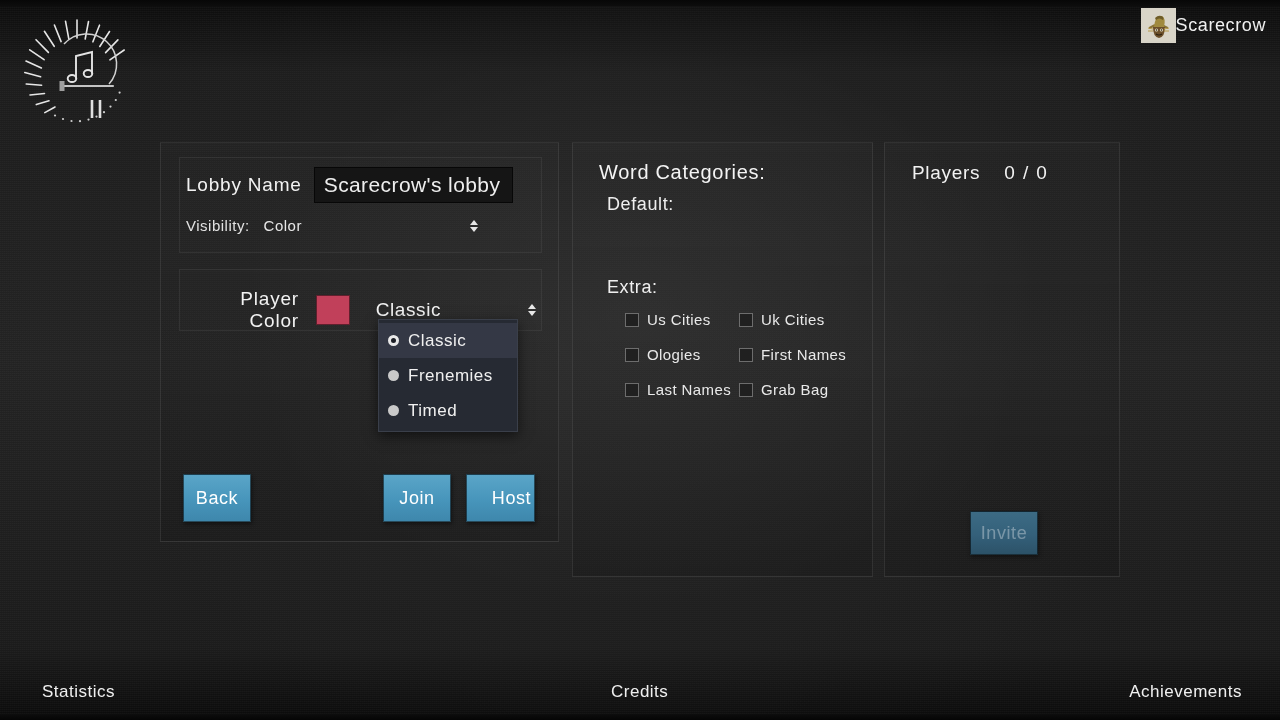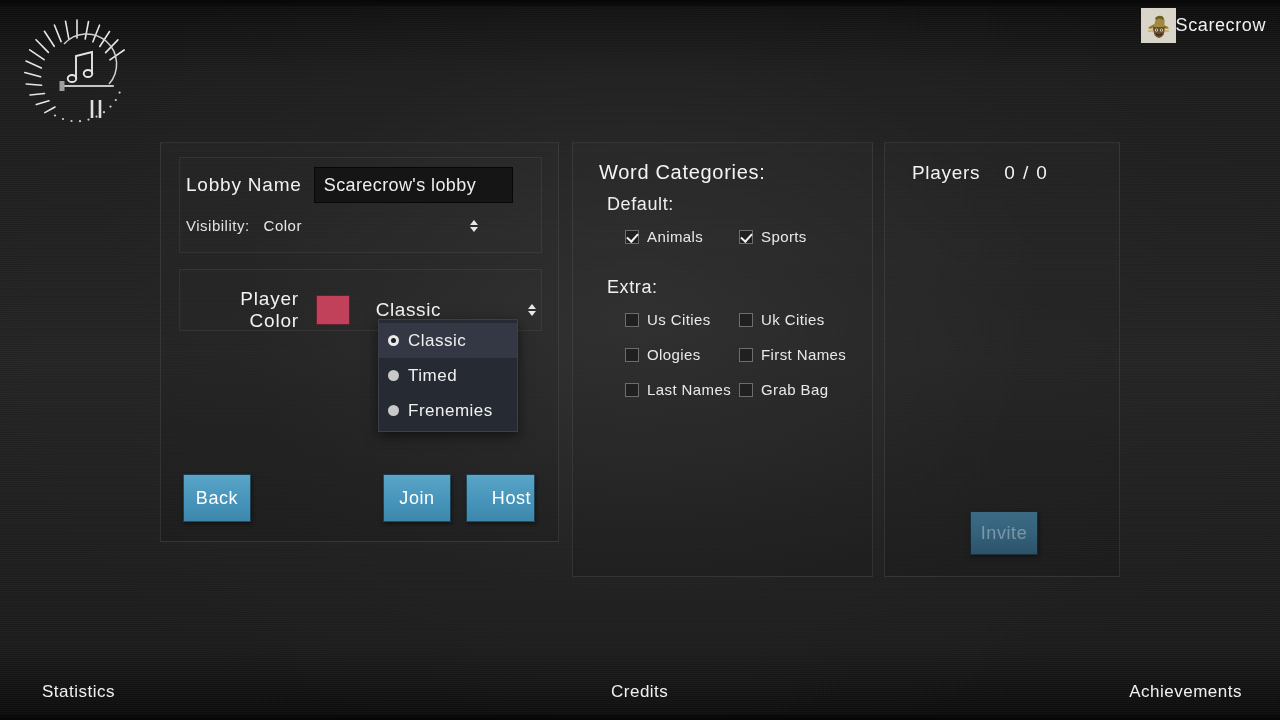--- a/index.html
+++ b/index.html
@@ -99,21 +99,21 @@
     color: #f2f2f2;
     text-align: right;
   }
   .text-input {
     width: 199px;
     height: 36px;
     background: #151515;
     border: 1px solid #070707;
     color: #eeeeee;
     font-family: "Liberation Sans", sans-serif;
-    font-size: 18px;
+    font-size: 21px;
     letter-spacing: 0.4px;
     padding: 0 9px;
     outline: none;
   }
 
   
   .visibility-row {
     position: absolute;
     left: 25px; top: 74px;
     display: flex;
@@ -433,46 +433,36 @@
   </div>
 </div>
 
 <div class="dropdown">
   <div class="dd-item active">
     <span class="radio sel"></span>
     <span class="dd-label">Classic</span>
   </div>
   <div class="dd-item">
     <span class="radio unsel"></span>
-    <span class="dd-label">Timed</span>
+    <span class="dd-label">Frenemies</span>
   </div>
   <div class="dd-item">
     <span class="radio unsel"></span>
-    <span class="dd-label">Frenemies</span>
+    <span class="dd-label">Timed</span>
   </div>
 </div>
 
 <button class="btn" id="btn-back">Back</button>
 <button class="btn" id="btn-join">Join</button>
 <button class="btn" id="btn-host">Host</button>
 
 <div class="panel" id="panel-middle">
   <div class="cat-title">Word Categories:</div>
   <div class="cat-sub" id="sub-default">Default:</div>
 
-  <div class="cat-grid" id="grid-default">
-    <label class="cat-item">
-      <span class="cbox checked"></span>
-      <span class="cat-label">Animals</span>
-    </label>
-    <label class="cat-item">
-      <span class="cbox checked"></span>
-      <span class="cat-label">Sports</span>
-    </label>
-  </div>
 
   <div class="cat-sub" id="sub-extra">Extra:</div>
 
   <div class="cat-grid" id="grid-extra">
     <label class="cat-item">
       <span class="cbox"></span>
       <span class="cat-label">Us Cities</span>
     </label>
     <label class="cat-item">
       <span class="cbox"></span>

